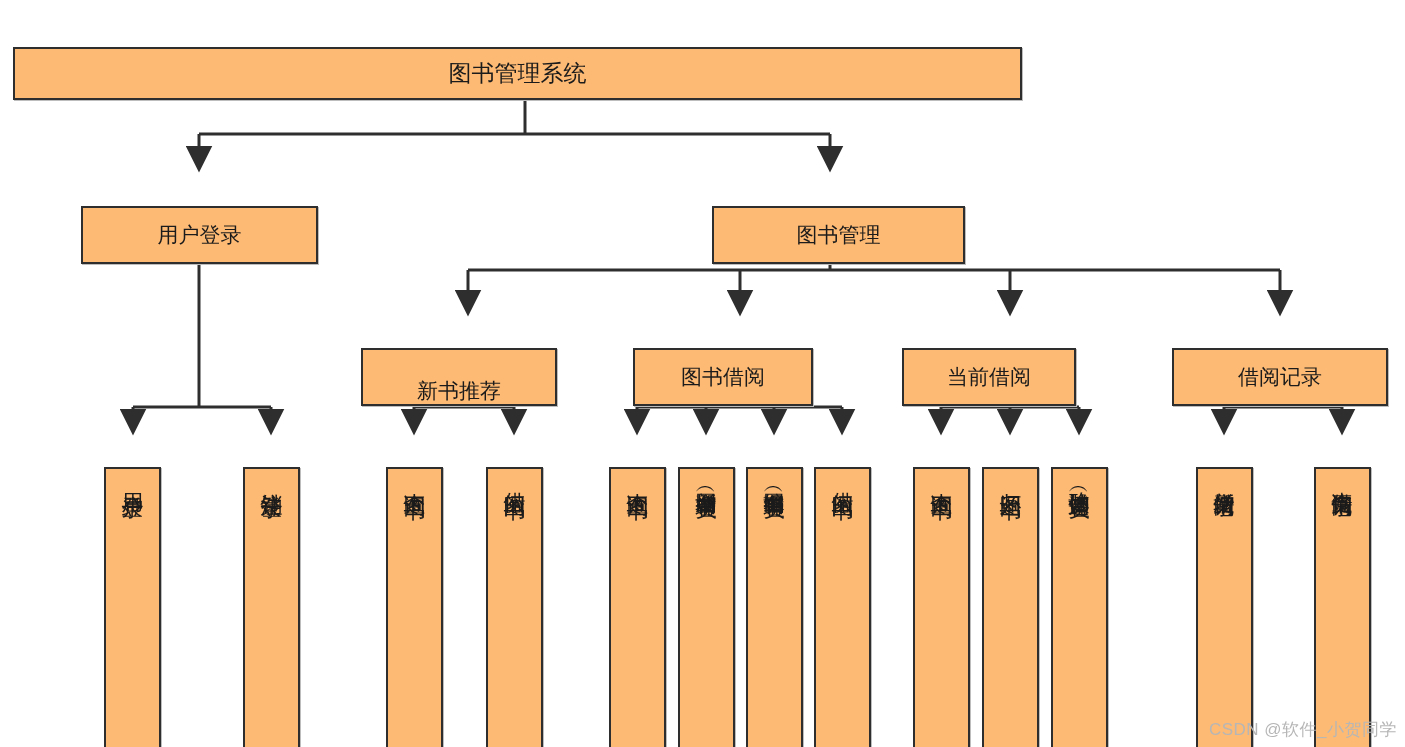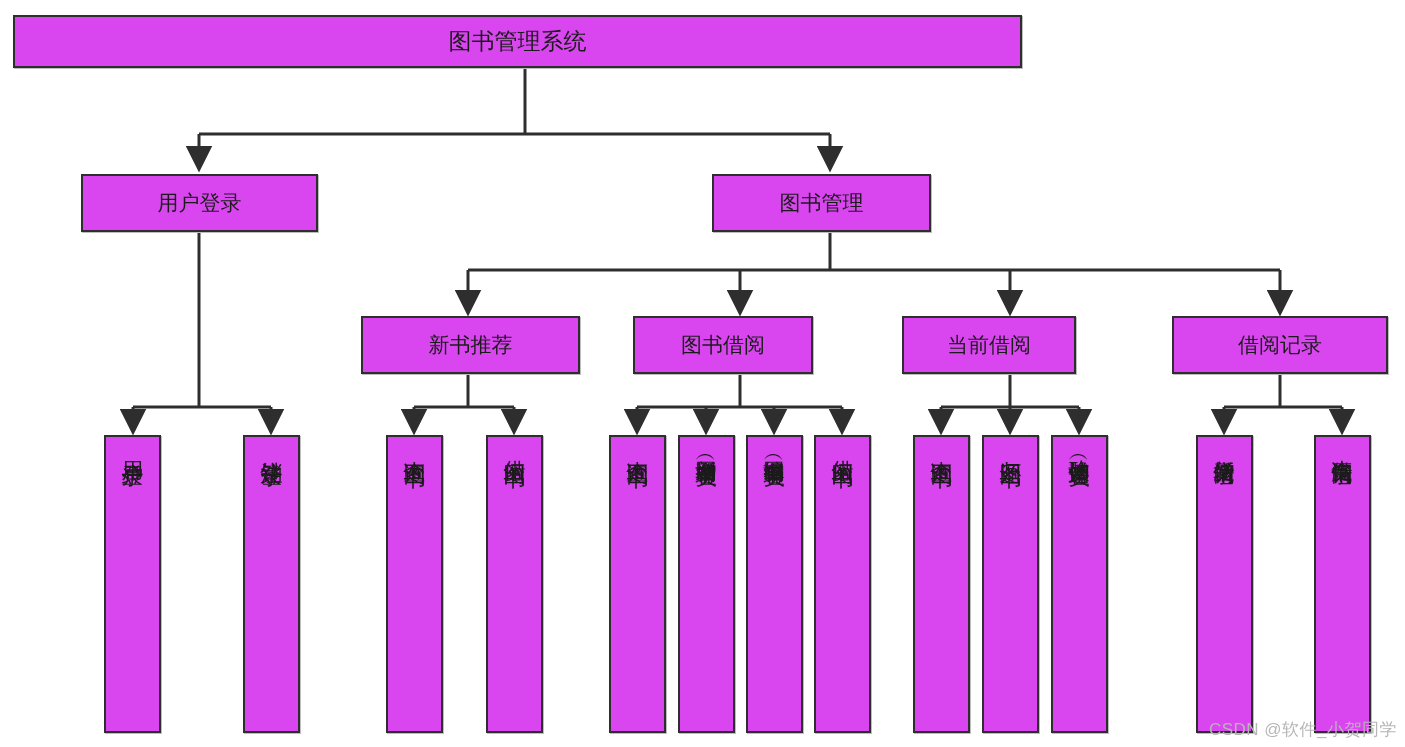--- a/index.html
+++ b/index.html
@@ -22,27 +22,28 @@
     position: absolute;
     left: 0;
     top: 0;
     width: 1405px;
     height: 747px;
     pointer-events: none;
   }
   .node {
     position: absolute;
     box-sizing: border-box;
-    background: #d946ef;
+    background: #fdba74;
     border: 2px solid #2e2e2e;
     display: flex;
     align-items: center;
     justify-content: center;
     color: #1b1b1b;
     box-shadow: 1px 1px 0 0 #bdbdbd;
+    margin-top: 32px;
   }
   .node-label {
     display: block;
     text-align: center;
     line-height: 1.18;
     color: #1b1b1b;
     white-space: nowrap;
   }
   
   .node.level-root {
@@ -157,25 +158,25 @@
     </g>
   </svg>
 
   <div class="node level-root">
     <span class="node-label">图书管理系统</span>
   </div>
 
   <div class="node level-2" style="left:81px; top:174px; width:237px;">
     <span class="node-label">用户登录</span>
   </div>
-  <div class="node level-2" style="left:712px; top:174px; width:219px;">
+  <div class="node level-2" style="left:712px; top:174px; width:253px;">
     <span class="node-label">图书管理</span>
   </div>
 
-  <div class="node level-3" style="left:361px; width:219px;">
+  <div class="node level-3" style="left:361px; width:196px;align-items:flex-end;">
     <span class="node-label">新书推荐</span>
   </div>
   <div class="node level-3" style="left:633px; width:180px;">
     <span class="node-label">图书借阅</span>
   </div>
   <div class="node level-3" style="left:902px; width:174px;">
     <span class="node-label">当前借阅</span>
   </div>
   <div class="node level-3" style="left:1172px; width:216px;align-items:center;">
     <span class="node-label">借阅记录</span>

